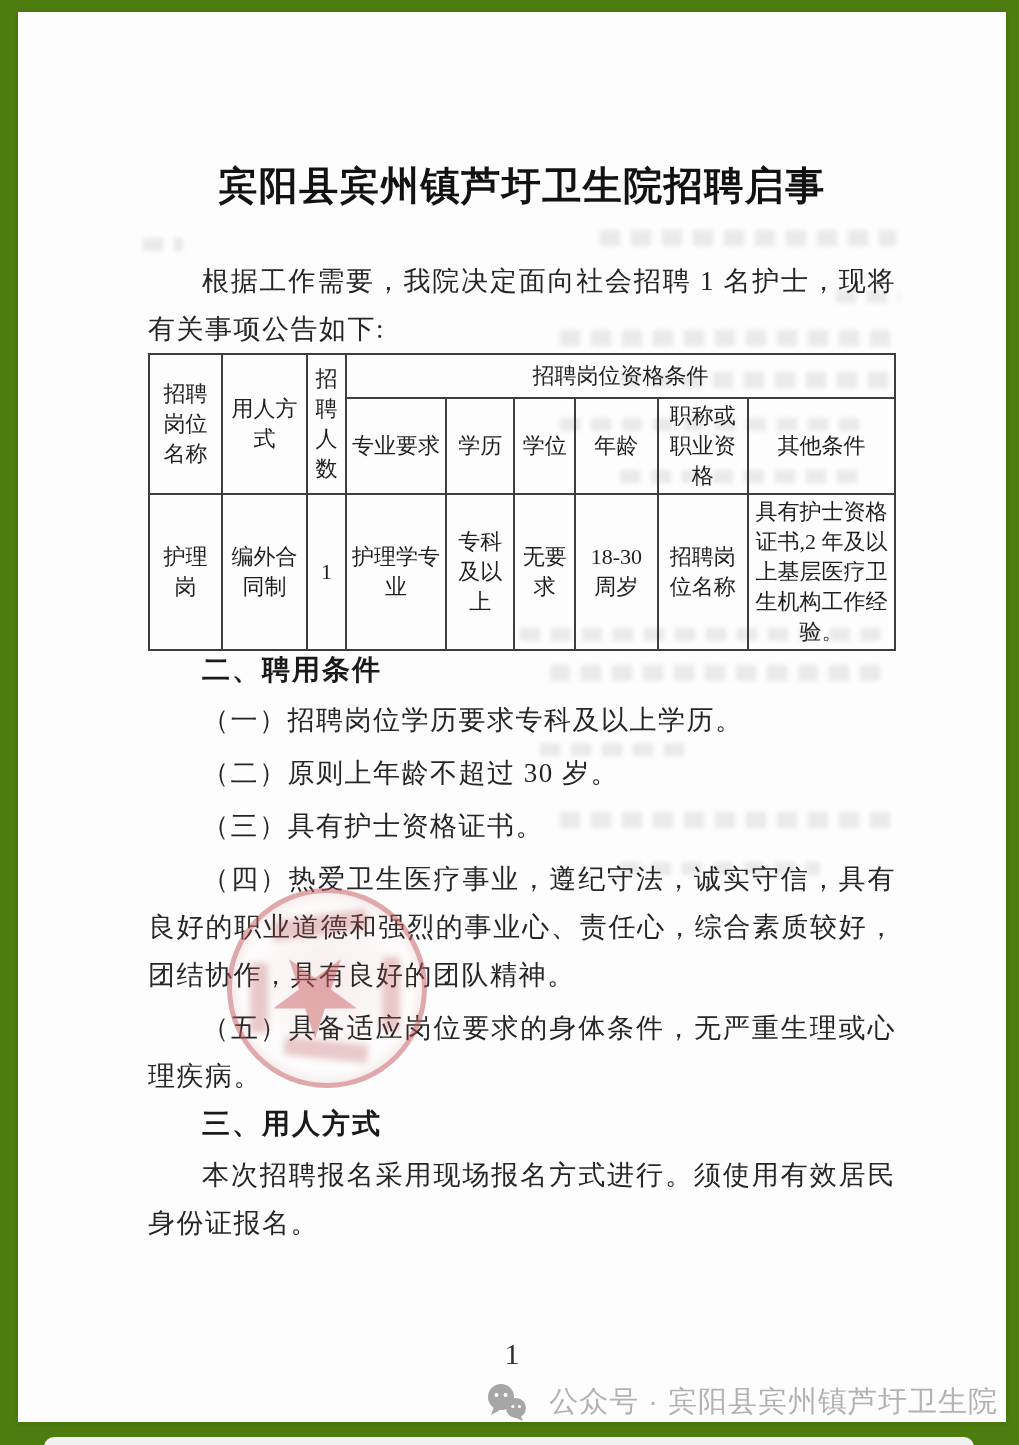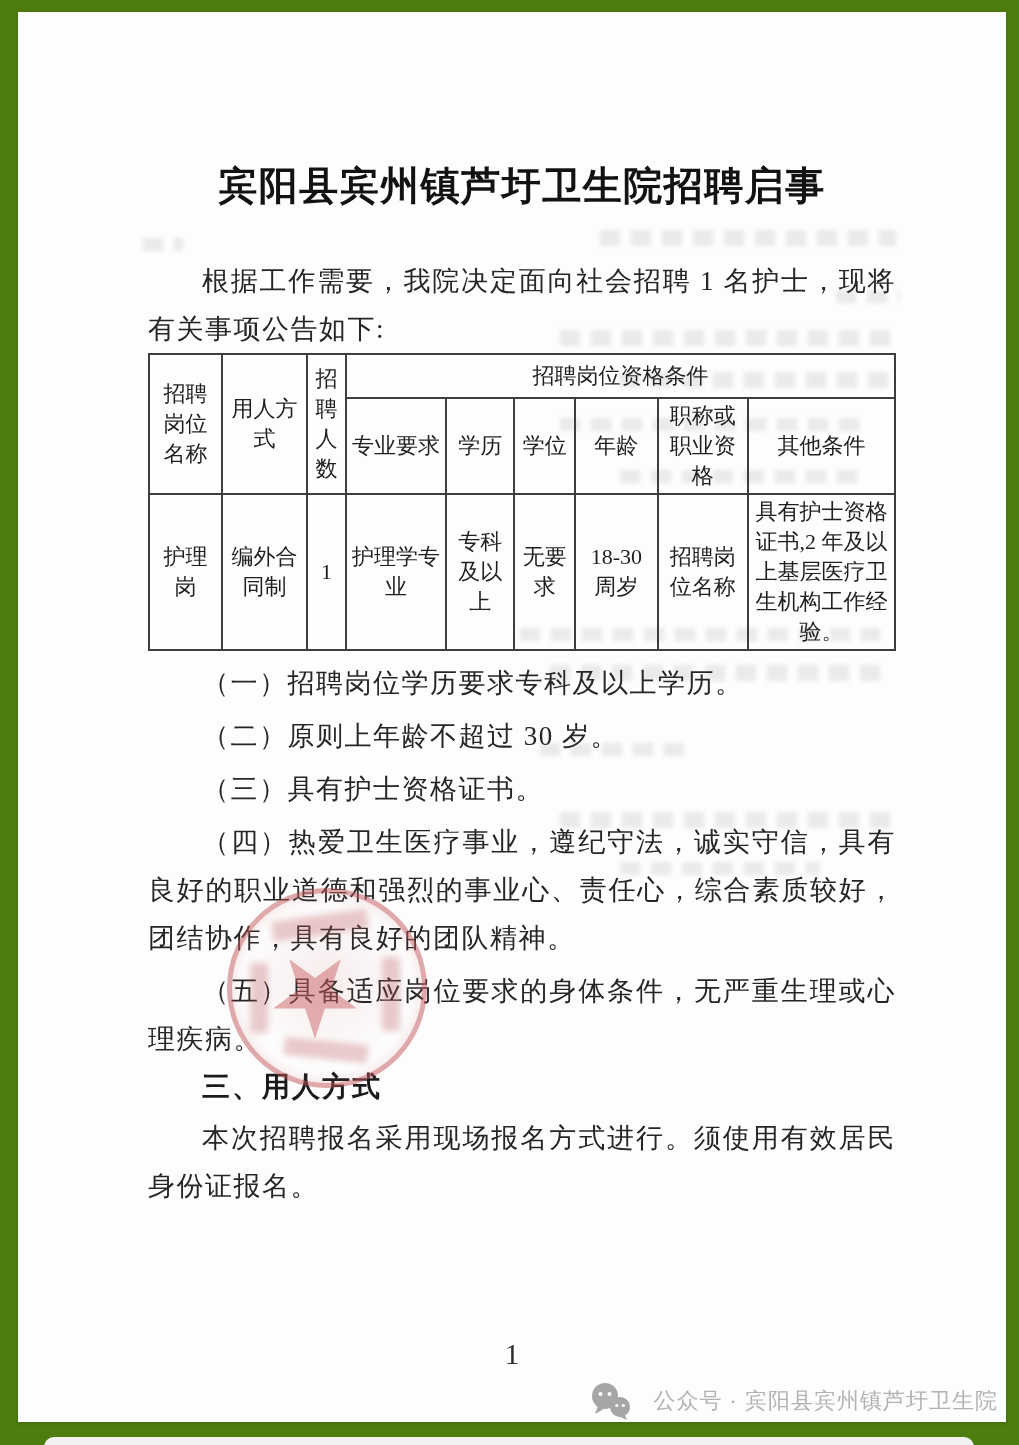--- a/index.html
+++ b/index.html
@@ -73,21 +73,21 @@
   .blot2 { left:18px; top:70px;  width:18px; height:70px; }
   .blot3 { left:150px; top:64px; width:18px; height:74px; }
   .blot4 { left:52px; top:148px; width:84px; height:18px; transform:rotate(6deg); }
 
   .page-num {
     position:absolute; left:0; top:1325px; width:100%; text-align:center;
     font-size:30px; color:#2e2e2e;
   }
   .brand {
     position:absolute; right:8px; top:1370px; display:flex; align-items:center; gap:20px;
-    color:#b2b2b2; font-size:22px; letter-spacing:1px;
+    color:#b2b2b2; font-size:29px; letter-spacing:1px;
     font-family:"Liberation Sans","DejaVu Sans",sans-serif;
   }
   .bottom-card {
     position:absolute; left:44px; top:1437px; width:930px; height:10px;
     background:#f1f1f1; border-radius:14px 14px 0 0;
   }
 </style>
 </head>
 <body>
 
@@ -147,20 +147,21 @@
             <td>护理学专业</td>
             <td>专科及以上</td>
             <td>无要求</td>
             <td>18-30周岁</td>
             <td>招聘岗位名称</td>
             <td class="other-cell">具有护士资格证书,2 年及以上基层医疗卫生机构工作经验。</td>
           </tr>
         </tbody>
       </table>
 
+      <h2 class="sec sec2-gap">二、聘用条件</h2>
       <div class="items">
         <p class="body">（一）招聘岗位学历要求专科及以上学历。</p>
         <p class="body">（二）原则上年龄不超过 30 岁。</p>
         <p class="body">（三）具有护士资格证书。</p>
         <p class="body">（四）热爱卫生医疗事业，遵纪守法，诚实守信，具有良好的职业道德和强烈的事业心、责任心，综合素质较好，团结协作，具有良好的团队精神。</p>
         <p class="body">（五）具备适应岗位要求的身体条件，无严重生理或心理疾病。</p>
       </div>
 
       <h2 class="sec sec3-gap">三、用人方式</h2>
       <div class="s3paras">

